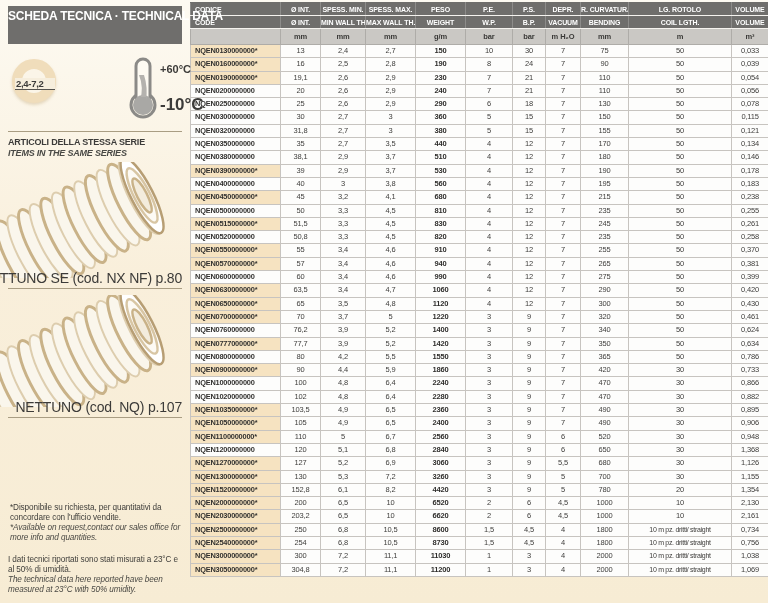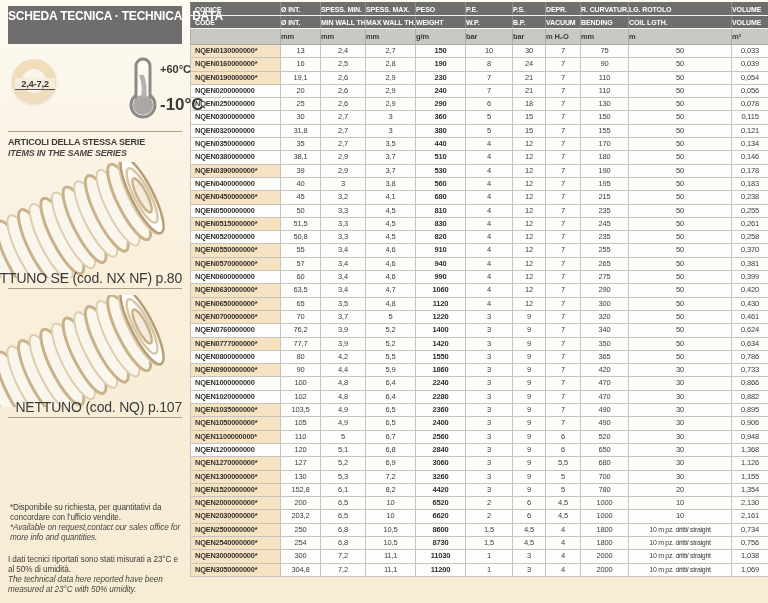--- a/index.html
+++ b/index.html
@@ -15,21 +15,21 @@
   .side-header{
     background:#6f6e6c;color:#ffffff;height:38px;line-height:21px;text-align:center;
     font-weight:bold;font-size:12px;letter-spacing:-0.2px;white-space:nowrap;
   }
   .icon-row{margin-top:13px;height:62px;position:relative;}
   .badge-circle{
     position:absolute;left:4px;top:2px;width:24px;height:24px;border-radius:50%;
     border:10px solid #f0ddbb;background:#fbf5e8;box-shadow:0 2px 3px rgba(190,160,110,.35);
   }
   .badge-text{
-    position:absolute;left:-7px;top:9px;width:38px;text-align:center;
+    position:absolute;left:-7px;top:9px;width:38px;text-align:left;
     font-weight:bold;font-size:9.5px;color:#3c3b39;background:#f6eedd;
     border-bottom:1.5px solid #55534f;padding:0 1px;letter-spacing:-0.3px;
   }
   .thermo{position:absolute;left:120px;top:0;width:30px;height:62px;}
   .temp-max{position:absolute;left:152px;top:6px;font-weight:bold;font-size:11px;color:#3c3b39;}
   .temp-min{position:absolute;left:152px;top:38px;font-weight:bold;font-size:17px;color:#3c3b39;}
   .divider{border-top:1px solid #a99d83;margin:0;}
   .div1{margin-top:12px;}
   .series-titles{margin-top:5px;line-height:10.5px;}
   .series-it{font-weight:bold;font-size:9px;color:#3c3b39;letter-spacing:-0.2px;}
@@ -49,21 +49,21 @@
 
   
   .main{width:578px;height:603px;box-sizing:border-box;padding-top:2px;}
   table{border-collapse:collapse;table-layout:fixed;width:578px;}
   col.c0{width:90px}col.c1{width:40px}col.c2{width:45px}col.c3{width:50px}
   col.c4{width:50px}col.c5{width:47px}col.c6{width:33px}col.c7{width:35px}
   col.c8{width:48px}col.c9{width:103px}col.c10{width:37px}
   th,td{padding:0;overflow:hidden;white-space:nowrap;}
   thead th{
     background:#6f6e6c;color:#ffffff;font-size:7px;font-weight:bold;height:12px;
-    border:1px solid #8d8c8a;border-bottom:1px solid #f5f3ef;text-align:left;letter-spacing:-0.1px;
+    border:1px solid #8d8c8a;border-bottom:1px solid #f5f3ef;text-align:center;letter-spacing:-0.1px;
   }
   thead tr.r1 th{border-top:1px solid #6f6e6c;}
   thead th.code-h{text-align:left;padding-left:4px;}
   thead tr.units th{
     background:#cac8c4;color:#3a3937;font-size:7.5px;height:15px;
     border:1px solid #aeaca8;letter-spacing:-0.1px;
   }
   tbody td{
     background:#fdfdfc;border:1px solid #c7c4c0;font-size:7.5px;color:#3e3d3b;
     text-align:center;height:12.3px;line-height:12.3px;letter-spacing:-0.2px;

